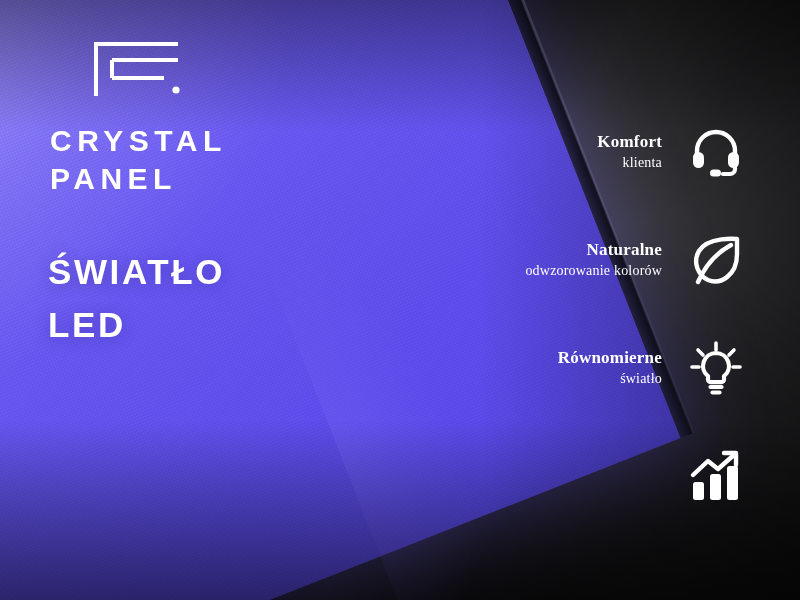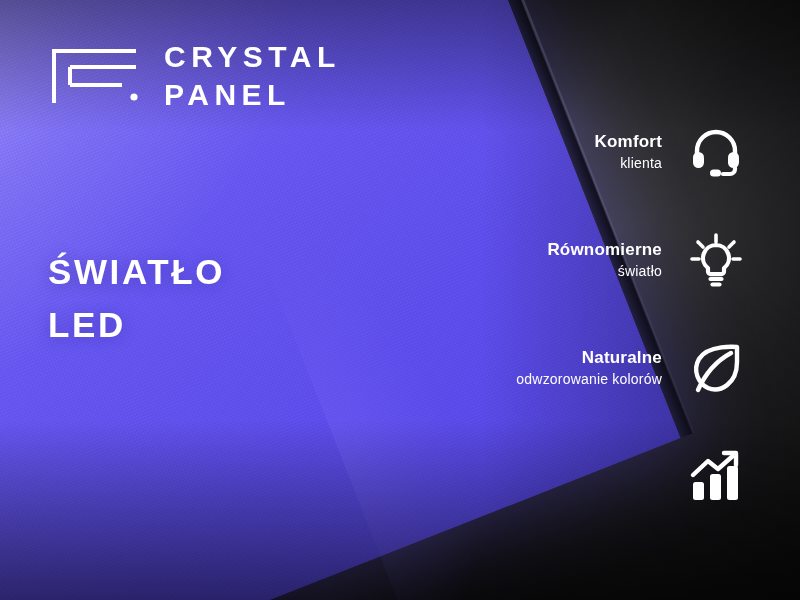--- a/index.html
+++ b/index.html
@@ -102,20 +102,21 @@
   }
 
   
   .logo-block {
     position: absolute;
     left: 50px;
     top: 38px;
     display: flex;
     align-items: center;
     gap: 22px;
+    flex-direction: column;
   }
   .logo-mark {
     width: 92px;
     height: 62px;
   }
   .logo-text {
     color: #ffffff;
     font-size: 30px;
     font-weight: 700;
     letter-spacing: 5.5px;
@@ -137,20 +138,21 @@
 
   
   .features {
     position: absolute;
     right: 56px;
     top: 124px;
     width: 330px;
     display: flex;
     flex-direction: column;
     gap: 52px;
+    font-family: Liberation Serif, serif;
   }
   .feature {
     display: flex;
     align-items: center;
     justify-content: flex-end;
     gap: 26px;
   }
   .feature-text {
     text-align: right;
     color: #ffffff;
@@ -235,20 +237,33 @@
           <rect x="5" y="28" width="11" height="16" rx="5.5" fill="#ffffff"></rect>
           <rect x="40" y="28" width="11" height="16" rx="5.5" fill="#ffffff"></rect>
           <path d="M47 44 v1 a5 5 0 0 1 -5 5 h-7" fill="none" stroke="#ffffff" stroke-width="4.2" stroke-linecap="round"></path>
           <rect x="22" y="45.5" width="11" height="7" rx="3.5" fill="#ffffff"></rect>
         </svg>
       </span>
     </div>
 
     <div class="feature">
       <div class="feature-text">
+        <span class="feature-line1">Naturalne</span>
+        <span class="feature-line2">odwzorowanie kolorów</span>
+      </div>
+      <span class="feature-icon">
+        <svg viewBox="0 0 56 56" width="56" height="56" aria-hidden="true">
+          <path d="M49 7 C49 7 20 4 11 19 C4 31 11 44 20 48 C32 53 49 44 49 22 Z" fill="none" stroke="#ffffff" stroke-width="4.4" stroke-linejoin="round"></path>
+          <path d="M43 13 C30 20 18 32 10 50" fill="none" stroke="#ffffff" stroke-width="4.4" stroke-linecap="round"></path>
+        </svg>
+      </span>
+    </div>
+
+    <div class="feature">
+      <div class="feature-text">
         <span class="feature-line1">Równomierne</span>
         <span class="feature-line2">światło</span>
       </div>
       <span class="feature-icon">
         <svg viewBox="0 0 56 56" width="56" height="56" aria-hidden="true">
           <g stroke="#ffffff" stroke-width="3.6" stroke-linecap="round">
             <line x1="28" y1="3" x2="28" y2="10"></line>
             <line x1="10" y1="10" x2="15" y2="15"></line>
             <line x1="46" y1="10" x2="41" y2="15"></line>
             <line x1="4" y1="27" x2="11" y2="27"></line>
@@ -256,33 +271,20 @@
           </g>
           <path d="M28 13 a13 13 0 0 1 8 23.2 v3.3 a2.6 2.6 0 0 1 -2.6 2.6 h-10.8 a2.6 2.6 0 0 1 -2.6 -2.6 v-3.3 A13 13 0 0 1 28 13 z" fill="none" stroke="#ffffff" stroke-width="4.2" stroke-linejoin="round"></path>
           <line x1="22.5" y1="47" x2="33.5" y2="47" stroke="#ffffff" stroke-width="4.2" stroke-linecap="round"></line>
           <line x1="24.5" y1="52.5" x2="31.5" y2="52.5" stroke="#ffffff" stroke-width="4.2" stroke-linecap="round"></line>
         </svg>
       </span>
     </div>
 
     <div class="feature">
       <div class="feature-text">
-        <span class="feature-line1">Naturalne</span>
-        <span class="feature-line2">odwzorowanie kolorów</span>
-      </div>
-      <span class="feature-icon">
-        <svg viewBox="0 0 56 56" width="56" height="56" aria-hidden="true">
-          <path d="M49 7 C49 7 20 4 11 19 C4 31 11 44 20 48 C32 53 49 44 49 22 Z" fill="none" stroke="#ffffff" stroke-width="4.4" stroke-linejoin="round"></path>
-          <path d="M43 13 C30 20 18 32 10 50" fill="none" stroke="#ffffff" stroke-width="4.4" stroke-linecap="round"></path>
-        </svg>
-      </span>
-    </div>
-
-    <div class="feature">
-      <div class="feature-text">
       </div>
       <span class="feature-icon">
         <svg viewBox="0 0 56 56" width="56" height="56" aria-hidden="true">
           <path d="M5 27 L20 13 L30 21 L47 6" fill="none" stroke="#ffffff" stroke-width="4.4" stroke-linecap="round" stroke-linejoin="round"></path>
           <path d="M36 5 L48 5 L48 17" fill="none" stroke="#ffffff" stroke-width="4.4" stroke-linecap="round" stroke-linejoin="round"></path>
           <rect x="5" y="34" width="11" height="18" rx="2.5" fill="#ffffff"></rect>
           <rect x="22" y="26" width="11" height="26" rx="2.5" fill="#ffffff"></rect>
           <rect x="39" y="18" width="11" height="34" rx="2.5" fill="#ffffff"></rect>
         </svg>
       </span>

